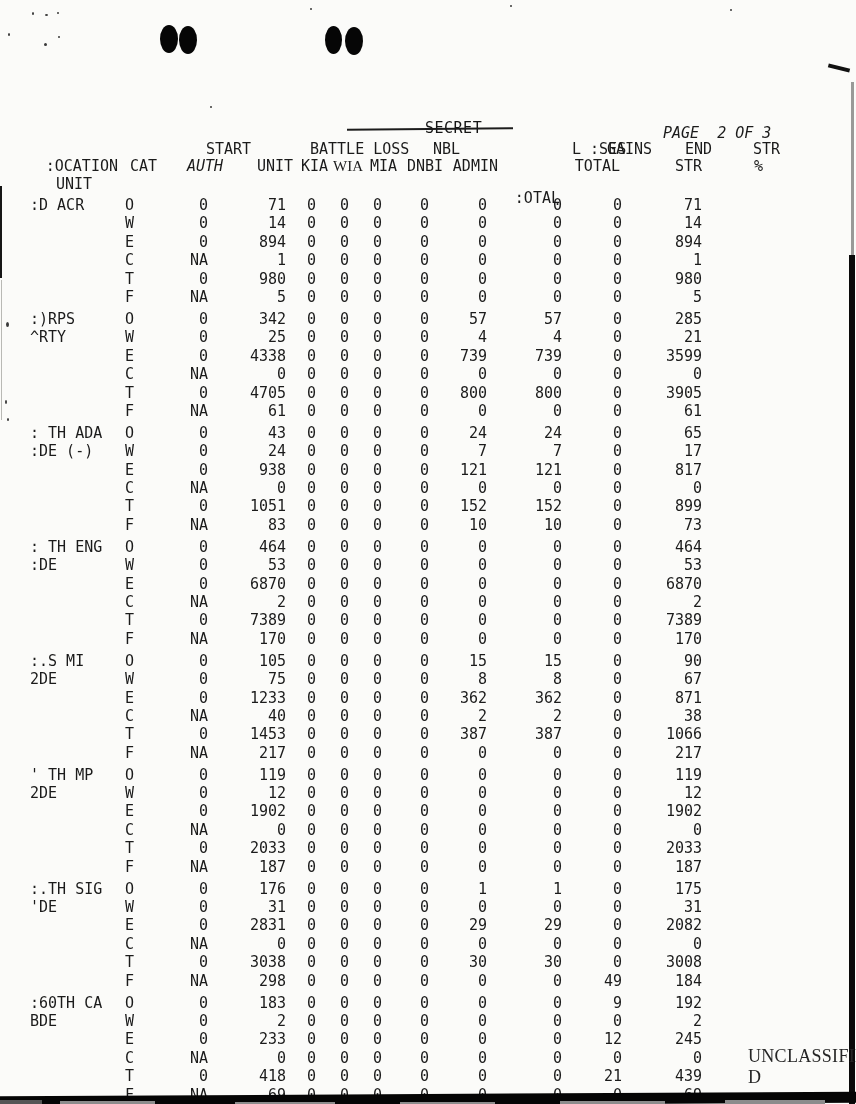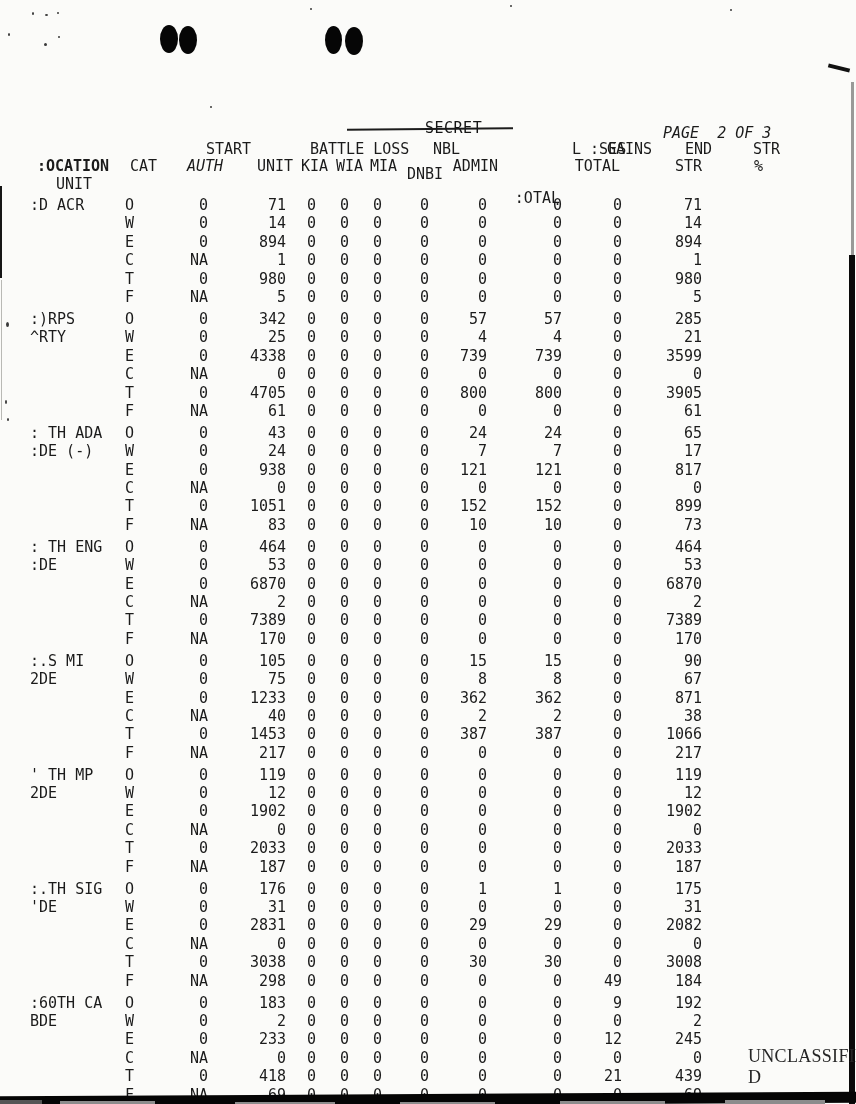--- a/index.html
+++ b/index.html
@@ -23,30 +23,30 @@
   
   .secret{position:absolute;left:425px;top:119px;width:56px;letter-spacing:0.5px;color:#151515;}
   .strike{position:absolute;left:347px;top:128px;width:166px;height:2px;background:#1c1c1c;transform:rotate(-0.5deg);}
   .page-label{position:absolute;left:663px;top:124px;font-style:italic;}
   .hdr1 span{position:absolute;top:140px;white-space:pre;}
   .h1-unit{left:56px;margin-top:35px;} .h1-start{left:206px;} .h1-battle{left:310px;} .h1-nbl{left:433px;}
   .h1-losses{left:545px;margin-left:27px;} .h1-gains{left:607px;} .h1-end{left:685px;} .h1-str{left:753px;}
   
   .grid13{display:grid;grid-template-columns:90px 28px 62px 78px 30px 33px 33px 47px 58px 75px 60px 80px 68px;width:742px;}
   .grid13 span{text-align:right;white-space:pre;overflow:visible;}
-  .grid13 span:nth-child(1){text-align:center;font-weight:bold;}
+  .grid13 span:nth-child(1){text-align:right;}
   .grid13 span:nth-child(2){text-align:left;padding-left:7px;}
   .hdr2{position:absolute;left:28px;top:157px;height:18px;line-height:18px;}
   .hdr2 span:nth-child(2){padding-left:12px;}
   .hdr2 span:nth-child(3){transform:translateX(15px);font-style:italic;}
   .hdr2 span:nth-child(4){transform:translateX(7px);}
   .hdr2 span:nth-child(5){transform:translateX(12px);}
-  .hdr2 span:nth-child(6){transform:translateX(14px);}
+  .hdr2 span:nth-child(6){transform:translateX(14px);font-family:Liberation Serif, serif;}
   .hdr2 span:nth-child(7){transform:translateX(15px);}
-  .hdr2 span:nth-child(8){transform:translateX(14px);margin-top:8px;}
+  .hdr2 span:nth-child(8){transform:translateX(14px);}
   .hdr2 span:nth-child(9){transform:translateX(11px);}
   .hdr2 span:nth-child(10){transform:translateX(-2px);margin-top:32px;}
   .hdr2 span:nth-child(11){transform:translateX(-2px);}
   .hdr2 span:nth-child(13){transform:translateX(-7px);}
   .blocks{position:absolute;left:28px;top:196px;width:742px;}
   .block{position:relative;margin-bottom:3.6px;}
   .unit-name{position:absolute;left:2px;top:0;width:100px;line-height:18.4px;white-space:pre;}
   .row{height:18.4px;line-height:18.4px;}
   
   .unclassified{

